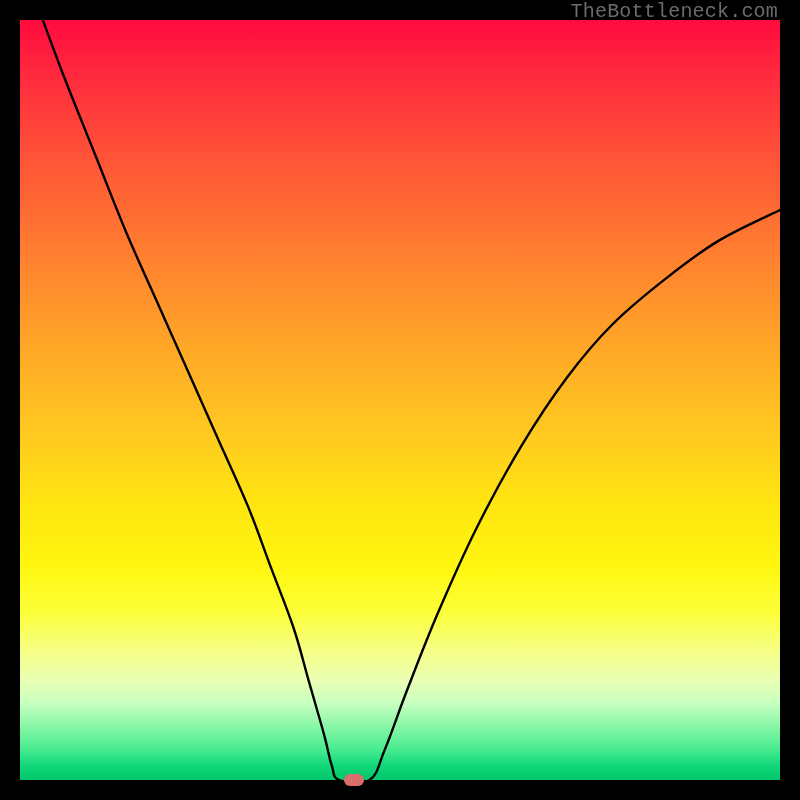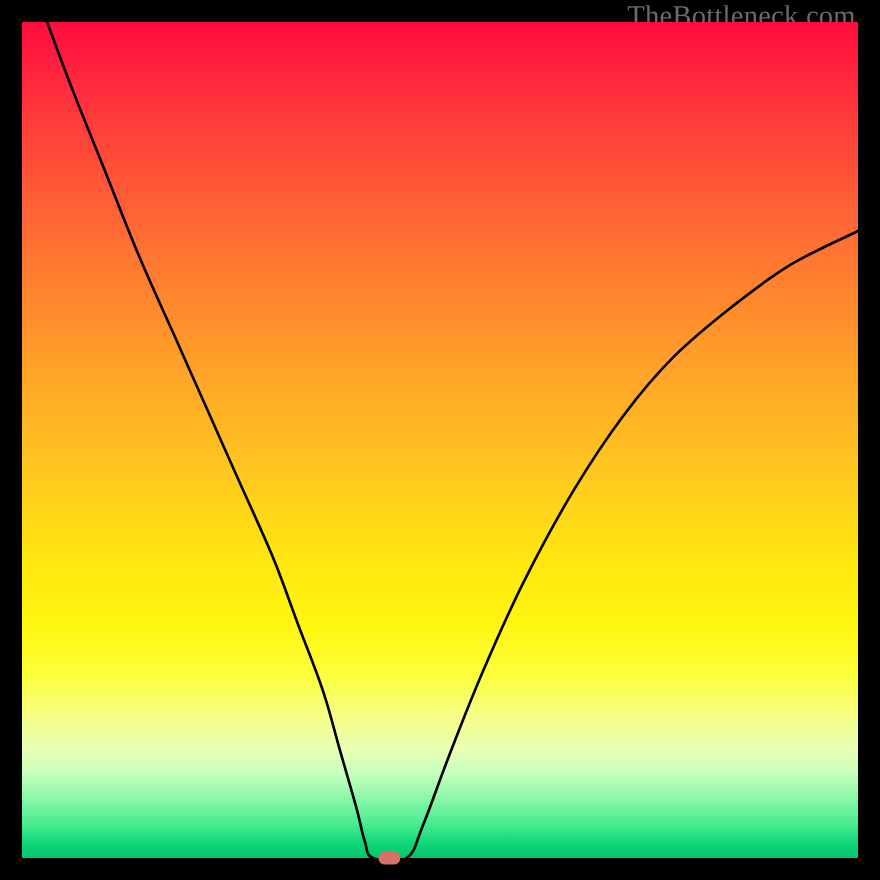--- a/index.html
+++ b/index.html
@@ -55,22 +55,22 @@
     width: 20px;
     height: 12px;
     border-radius: 6px;
     background: #d96f6a;
     transform: translate(-50%, -50%);
   }
   .watermark {
     position: absolute;
     top: 0px;
     right: 22px;
-    font-family: Liberation Serif, serif;
-    font-size: 26px;
+    font-family: Liberation Mono, monospace;
+    font-size: 20px;
     color: #6b6b6b;
     font-weight: 500;
     letter-spacing: 0.2px;
   }
 </style>
 </head>
 <body>
 
 <div class="frame">
   <div class="watermark">TheBottleneck.com</div>

